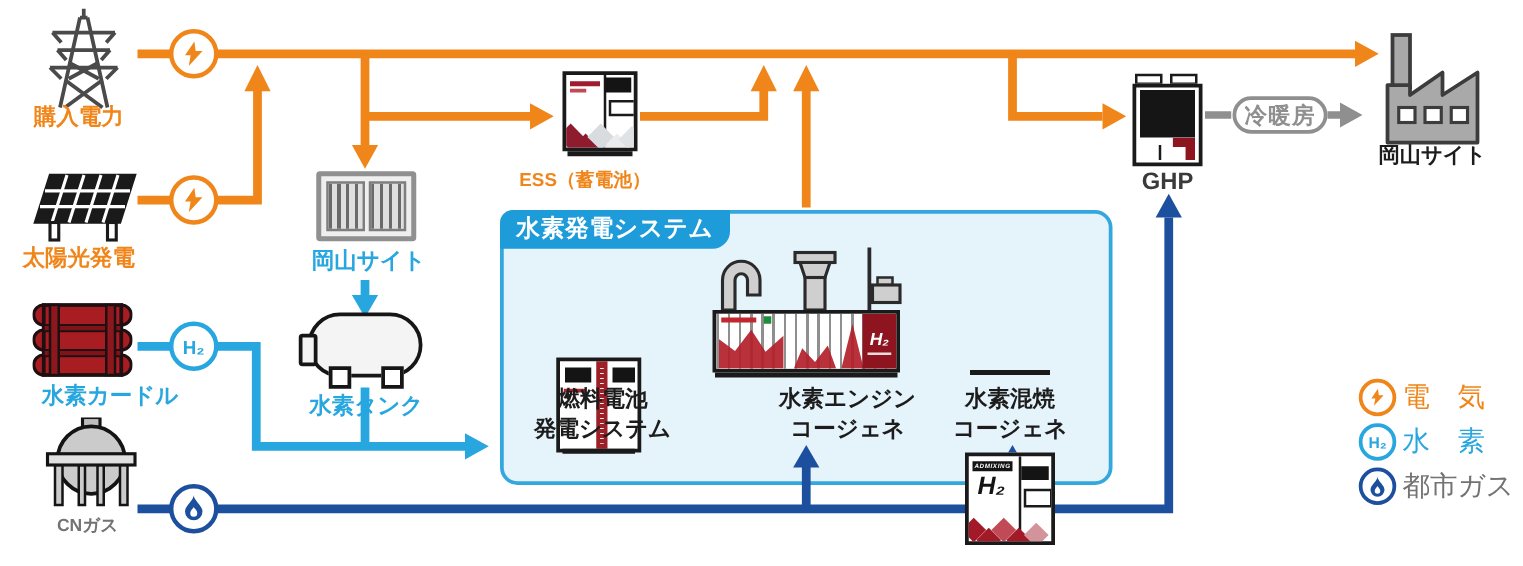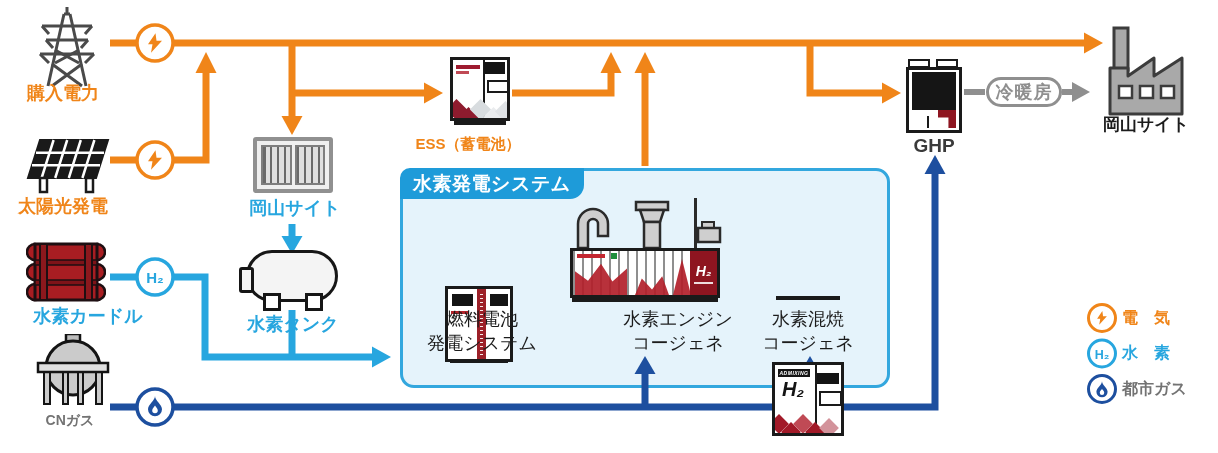--- a/index.html
+++ b/index.html
@@ -9,27 +9,27 @@
        text-align:center;z-index:4;}
   .c-elec{color:#F08519}.c-h2{color:#27A6DF}.c-gas{color:#737373}.c-dark{color:#1C1C1C}
   .ic{position:absolute;z-index:3;}
   .lines{position:absolute;left:0;top:0;z-index:2;}
   
   .hbox{position:absolute;left:400px;top:168px;width:490px;height:220px;background:#E5F3FB;
         border:3px solid #33A7DE;border-radius:14px;box-sizing:border-box;z-index:1;}
   .hbox-tab{position:absolute;left:-3px;top:-3px;width:184px;height:31px;background:#1E9BD9;
         border-radius:10px 0 14px 0;color:#fff;font-weight:bold;font-size:19px;line-height:31px;
         padding-left:13px;box-sizing:border-box;letter-spacing:.5px;}
-  .u{position:absolute;transform:translateX(-50%);top:307px;text-align:center;font-weight:normal;
+  .u{position:absolute;transform:translateX(-50%);top:307px;text-align:center;font-weight:bold;
      font-size:18px;line-height:24px;color:#1C1C1C;z-index:3;white-space:nowrap;}
   
   .cab{position:relative;background:#fff;border:3px solid #1A1A1A;box-sizing:border-box;}
   .base{position:absolute;left:4%;right:4%;bottom:-4px;height:4px;background:#1A1A1A;}
   .dmd{position:absolute;transform:rotate(45deg);}
-  .legend-lbl{position:absolute;transform:translateY(-50%);font-weight:bold;font-size:16px;
+  .legend-lbl{position:absolute;transform:translateY(-50%);font-weight:normal;font-size:22px;
      white-space:nowrap;z-index:4;}
   
   .prod{position:absolute;left:253px;top:137px;width:80px;height:56px;border:4px solid #909090;
         background:#EFEFEF;border-radius:3px;box-sizing:border-box;display:flex;gap:3px;padding:4px;z-index:3;}
   .prod>div{flex:1;border:2px solid #7E7E7E;box-sizing:border-box;
         background:repeating-linear-gradient(90deg,#6A6A6A 0 2.5px,#DFDFDF 2.5px 7px);}
   
   .tank{position:absolute;left:246px;top:250px;width:92px;height:52px;background:#F4F4F4;
         border:3px solid #161616;border-radius:27px;box-sizing:border-box;z-index:3;}
   .tank .cap{position:absolute;left:-10px;top:14px;width:9px;height:20px;background:#F4F4F4;

